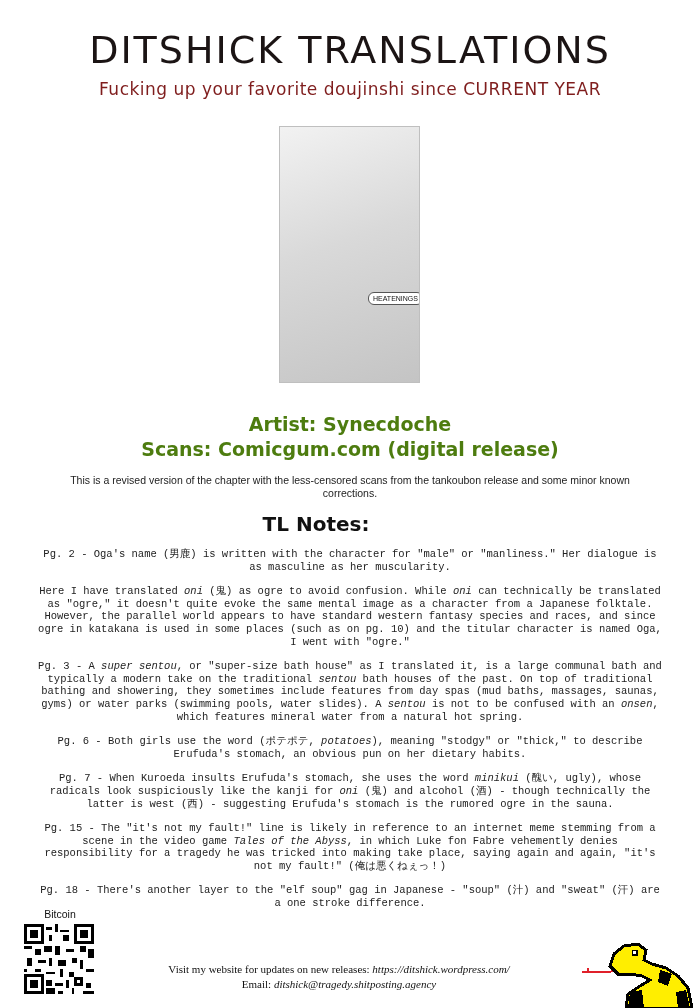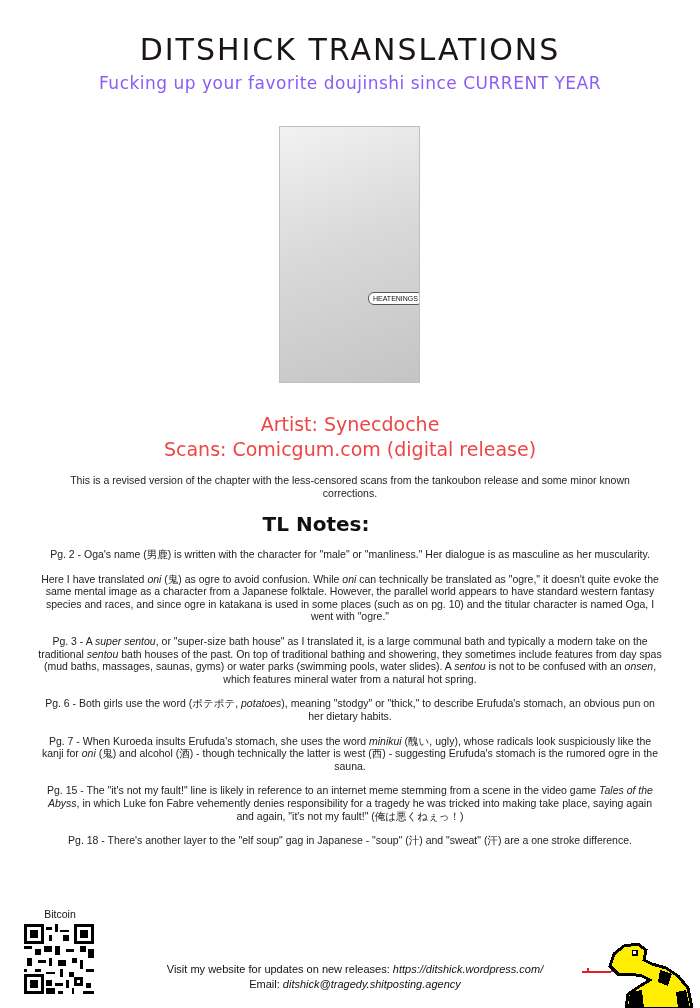--- a/index.html
+++ b/index.html
@@ -2,68 +2,68 @@
 <html><head>
   <meta charset="utf-8">
   <style>
     * { box-sizing: border-box; margin: 0; padding: 0; }
     html, body { width: 700px; height: 1008px; background: #ffffff; overflow: hidden; }
     body { position: relative; font-family: "DejaVu Sans", sans-serif; color: #1a1a1a; }
 
     .header { position: absolute; top: 28px; left: 0; width: 700px; text-align: center; }
     .site-title {
       font-family: "DejaVu Sans", sans-serif;
-      font-size: 30px; letter-spacing: 2px; font-weight: normal;
+      font-size: 38px; letter-spacing: 2px; font-weight: normal;
       color: #1b1414; line-height: 44px;
     }
     .tagline {
-      font-size: 17px; letter-spacing: 0.5px;
-      color: #8b5cf6; line-height: 22px;
+      margin-top: 6px; font-size: 17px; letter-spacing: 0.5px;
+      color: #7f1d1d; line-height: 22px;
     }
 
     .cover {
       position: absolute; left: 279px; top: 126px; width: 141px; height: 257px;
       background: linear-gradient(160deg, #f2f2f2 0%, #d9d9d9 45%, #c4c4c4 100%);
       border: 1px solid #bfbfbf; overflow: hidden;
     }
     .cover .bubble {
       position: absolute; left: 88px; top: 165px; padding: 2px 4px;
       background: #ffffff; border: 1px solid #555; border-radius: 6px;
       font-family: "Liberation Sans", sans-serif; font-size: 7px; color: #111;
     }
 
     .credits { position: absolute; top: 412px; left: 0; width: 700px; text-align: center; }
-    .credit-line { font-size: 19px; font-weight: normal; line-height: 25px; color: #ef4444; }
+    .credit-line { font-size: 19px; font-weight: bold; line-height: 25px; color: #4d7c0f; }
 
     .intro {
       position: absolute; top: 474px; left: 60px; width: 580px;
       text-align: center; font-family: "Liberation Sans", sans-serif;
       font-size: 10.5px; line-height: 13px; color: #222;
     }
 
     .notes-heading {
       position: absolute; top: 512px; left: 0; width: 632px; text-align: center;
       font-size: 20px; font-weight: bold; color: #111;
     }
 
     .notes {
       position: absolute; top: 548px; left: 38px; width: 624px;
-      text-align: center; font-family: Liberation Sans, sans-serif;
+      text-align: center; font-family: Liberation Mono, monospace;
       font-size: 10.5px; line-height: 12.6px; color: #222;
     }
     .note { margin-bottom: 12px; }
     .note em { font-style: italic; }
 
     .qr-block { position: absolute; left: 22px; top: 908px; width: 72px; }
     .qr-label { font-family: "Liberation Sans", sans-serif; font-size: 10.5px; text-align: center; color: #111; margin-bottom: 4px; padding-left: 4px; }
     .qr { width: 70px; height: 70px; margin-left: 2px; }
 
     .footer {
-      position: absolute; top: 962px; left: 130px; width: 450px; text-align: center;
-      font-family: Liberation Sans, sans-serif; font-size: 11px; line-height: 15px; color: #111;
+      position: absolute; top: 962px; left: 114px; width: 450px; text-align: center;
+      font-family: Liberation Serif, serif; font-size: 11px; line-height: 15px; color: #111;
     }
     .footer em { font-style: italic; }
 
     .mascot { position: absolute; left: 580px; top: 930px; width: 120px; height: 78px; }
   </style>
 </head>
 <body>
 
 <div class="header">
   <div class="site-title">DITSHICK TRANSLATIONS</div>

